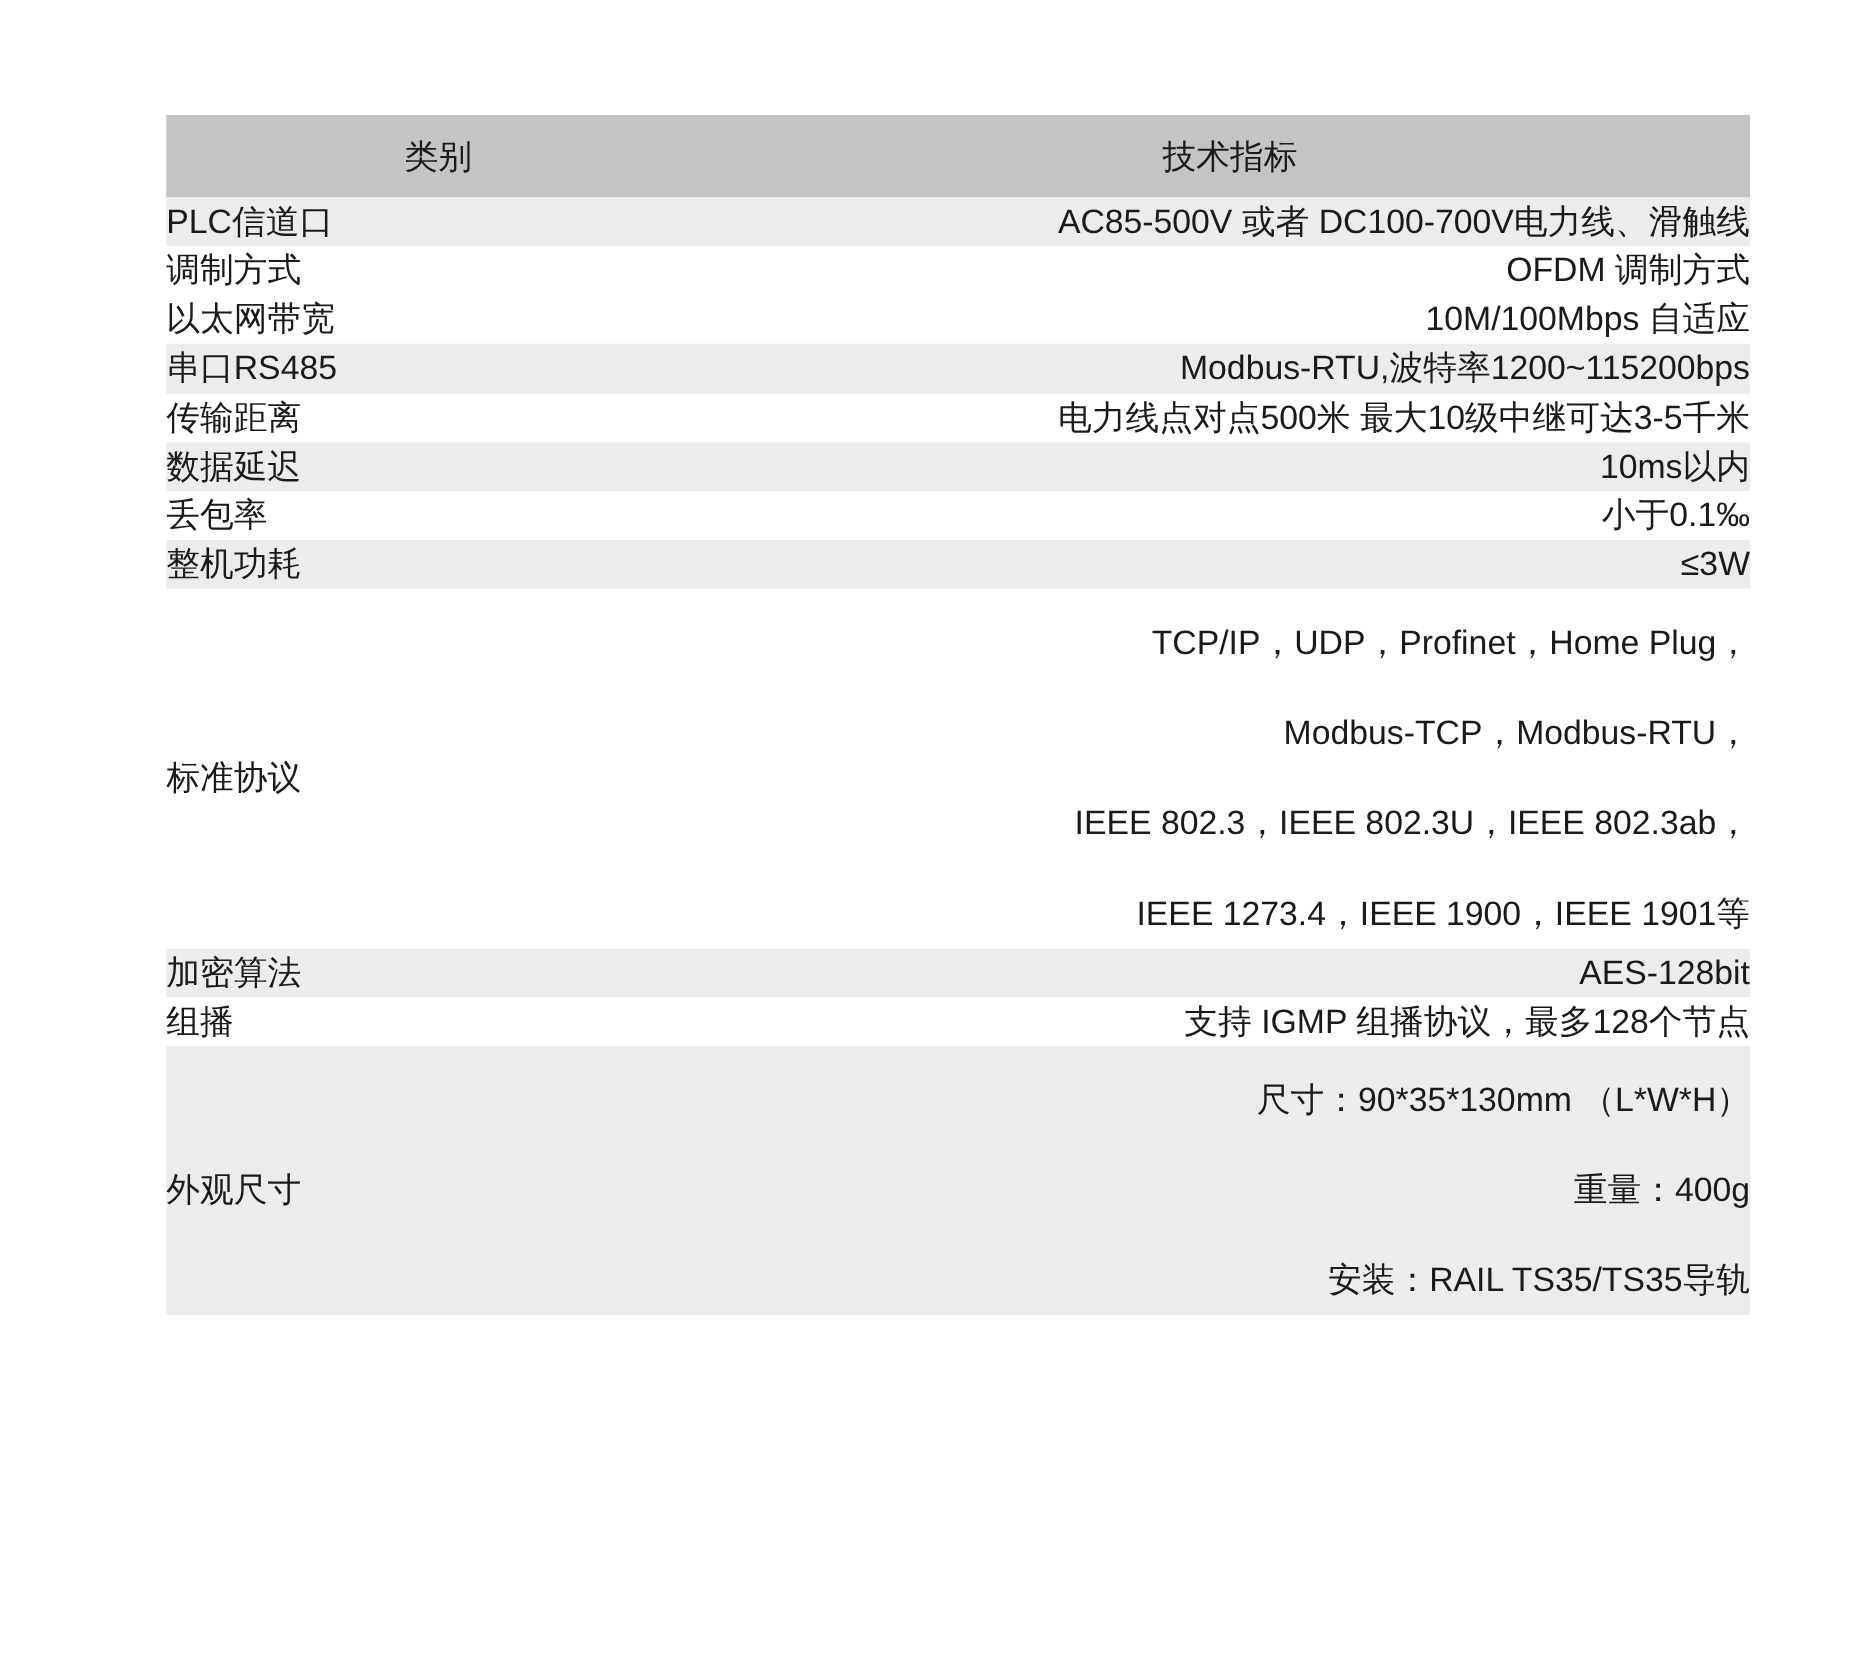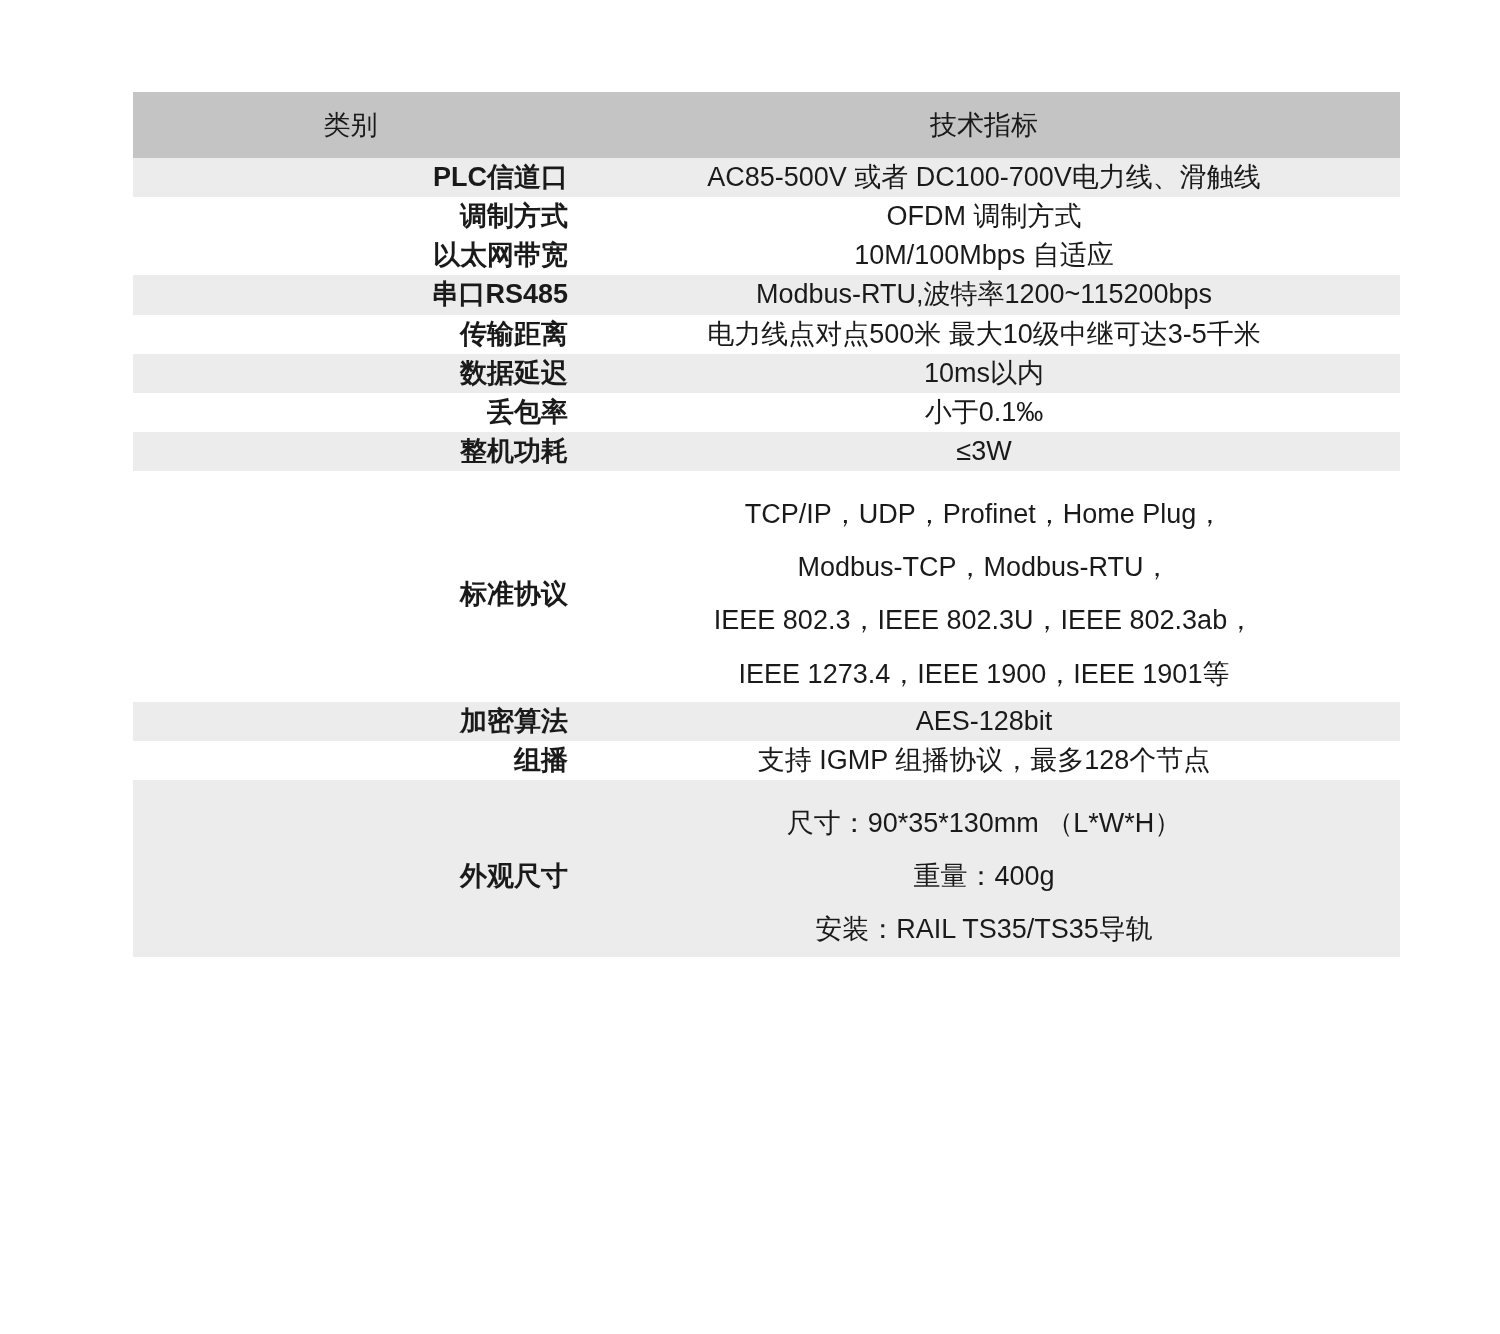--- a/index.html
+++ b/index.html
@@ -44,33 +44,32 @@
     font-size: 27px;
     color: #1a1a1a;
     padding: 0;
     vertical-align: middle;
     line-height: 1.45;
   }
   .spec-table tr.odd td { background: #ececec; }
   .spec-table tr.even td { background: #ffffff; }
 
   .cat {
-    text-align: right;
+    text-align: left;
     padding: 14px 10px;
-    font-weight: bold;
   }
   .val {
-    text-align: center;
+    text-align: right;
     padding: 14px 10px 14px 36px;
   }
   .val .line {
     display: block;
     white-space: nowrap;
   }
-  .val .line + .line { margin-top: 14px; }
+  .val .line + .line { margin-top: 33px; }
 
   .row-tall .cat, .row-tall .val { padding-top: 24px; padding-bottom: 8px; }
 </style>
 </head>
 <body>
 
 <div class="page">
   <table class="spec-table">
     <colgroup>
         <col class="c1">

